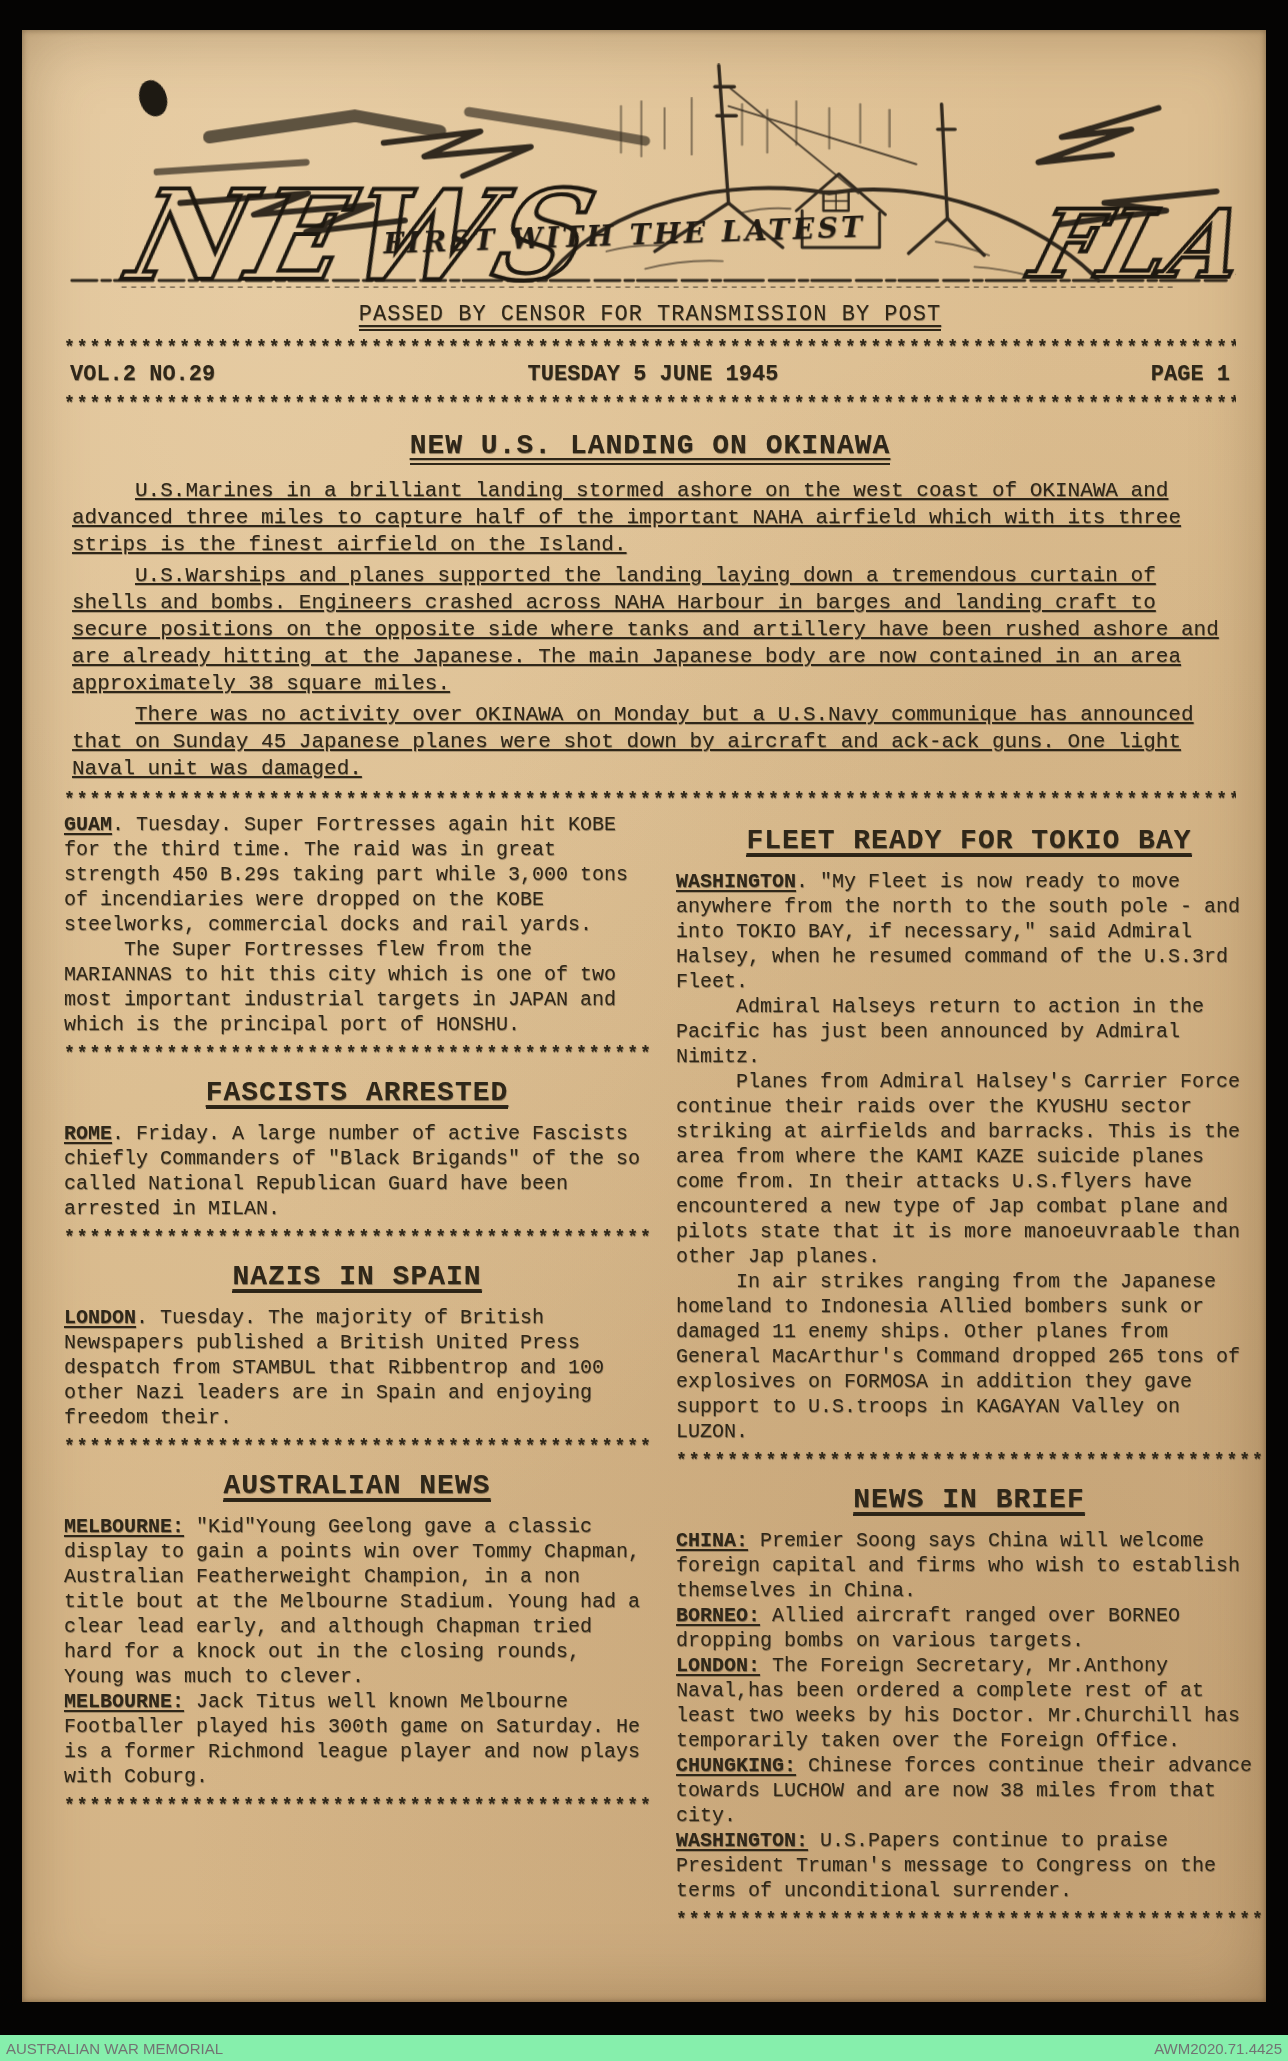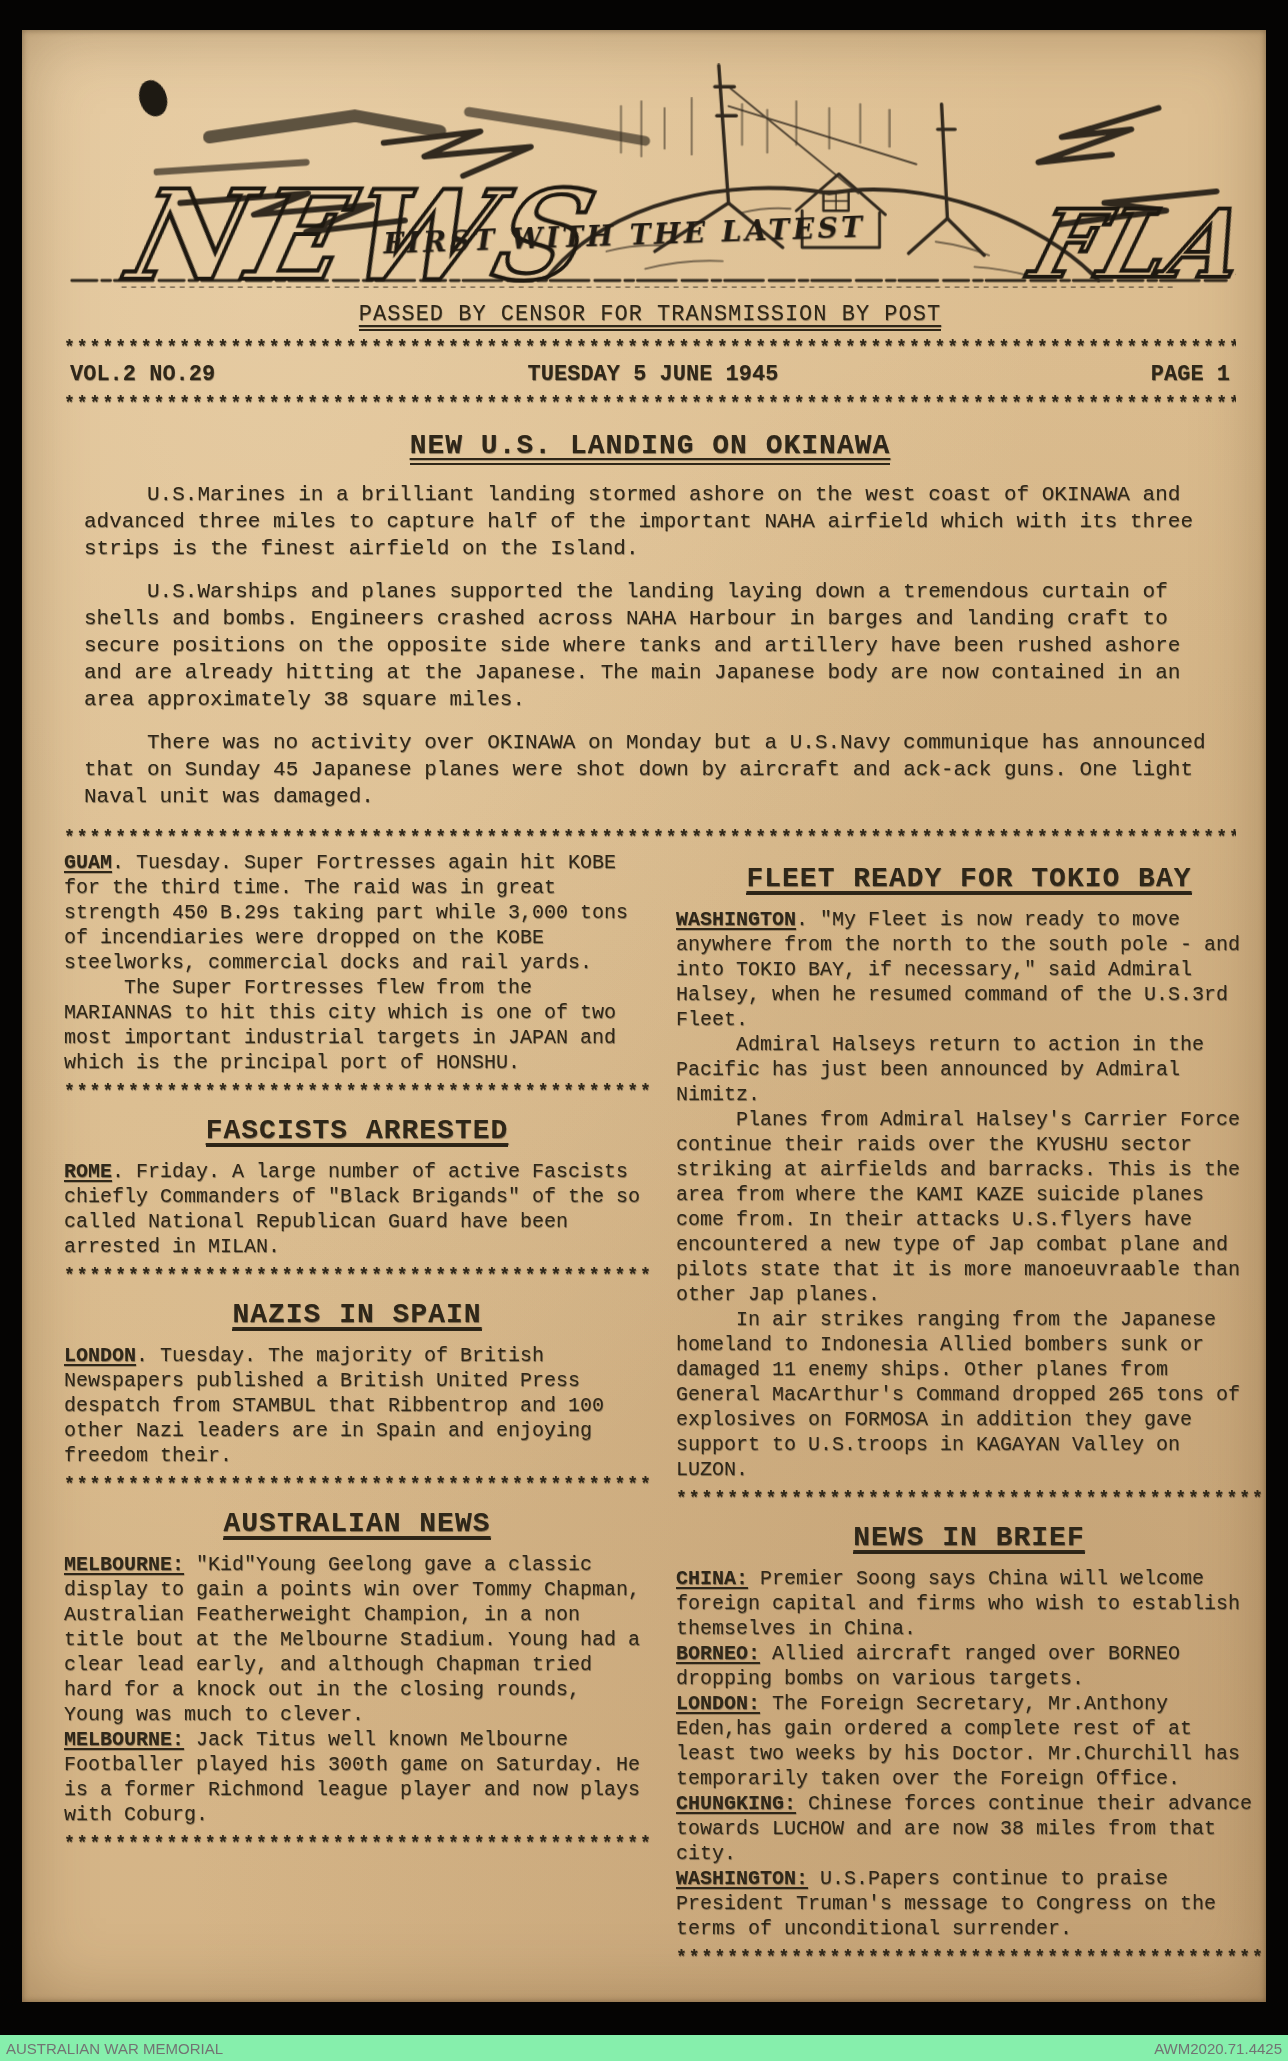--- a/index.html
+++ b/index.html
@@ -19,21 +19,21 @@
   .censor{font-size:22px;font-weight:normal;letter-spacing:1px;margin-top:6px;}
   .u2{display:inline-block;border-bottom:2px solid currentColor;padding-bottom:2px;
       text-decoration:underline;text-decoration-thickness:2px;text-underline-offset:5px;}
   .stars{white-space:nowrap;overflow:hidden;font-weight:bold;font-size:18px;line-height:22px;
          letter-spacing:2px;margin:5px 0 2px 0;}
   .volrow{display:flex;justify-content:space-between;align-items:baseline;
           font-size:22px;font-weight:bold;margin:4px 6px 2px 6px;}
   .volrow .mid{flex:1;text-align:center;padding-right:60px;}
   .h{font-size:28px;font-weight:bold;text-align:center;margin:16px 0 12px 0;letter-spacing:1px;}
   .lead-art{font-size:21px;line-height:27px;margin:4px 4px 6px 4px;}
-  .lead-art p{margin:16px;}
+  .lead-art p{margin:4px;text-decoration:underline;}
   .indent{text-indent:5ch;}
   .cols{display:flex;gap:26px;align-items:flex-start;margin-top:2px;}
   .col{width:50%;font-size:20px;line-height:25px;}
   .col p{margin:0;}
   .lead-word{text-decoration:underline;text-decoration-thickness:2px;text-underline-offset:3px;font-weight:bold;}
   .archive{position:absolute;left:0;right:0;bottom:0;height:26px;background:#86efac;
            display:flex;justify-content:space-between;align-items:center;padding:0 6px;
            font-family:"Liberation Sans","DejaVu Sans",sans-serif;font-size:15px;color:#737373;}
 </style>
 </head>
@@ -203,21 +203,21 @@
         <div class="h">
           <span class="u2">NEWS IN BRIEF</span>
         </div>
         <p>
           <span class="lead-word">CHINA:</span><span> Premier Soong says China will welcome foreign capital and firms who wish to establish themselves in China.</span>
         </p>
         <p>
           <span class="lead-word">BORNEO:</span><span> Allied aircraft ranged over BORNEO dropping bombs on various targets.</span>
         </p>
         <p>
-          <span class="lead-word">LONDON:</span><span> The Foreign Secretary, Mr.Anthony Eden,has gain ordered a complete rest of at least two weeks by his Doctor. Mr.Churchill has temporarily taken over the Foreign Office.</span>
+          <span class="lead-word">LONDON:</span><span> The Foreign Secretary, Mr.Anthony Naval,has been ordered a complete rest of at least two weeks by his Doctor. Mr.Churchill has temporarily taken over the Foreign Office.</span>
         </p>
         <p>
           <span class="lead-word">CHUNGKING:</span><span> Chinese forces continue their advance towards LUCHOW and are now 38 miles from that city.</span>
         </p>
         <p>
           <span class="lead-word">WASHINGTON:</span><span> U.S.Papers continue to praise President Truman's message to Congress on the terms of unconditional surrender.</span>
         </p>
         <div class="stars">*************************************************************</div>
       </div>
     </div>

